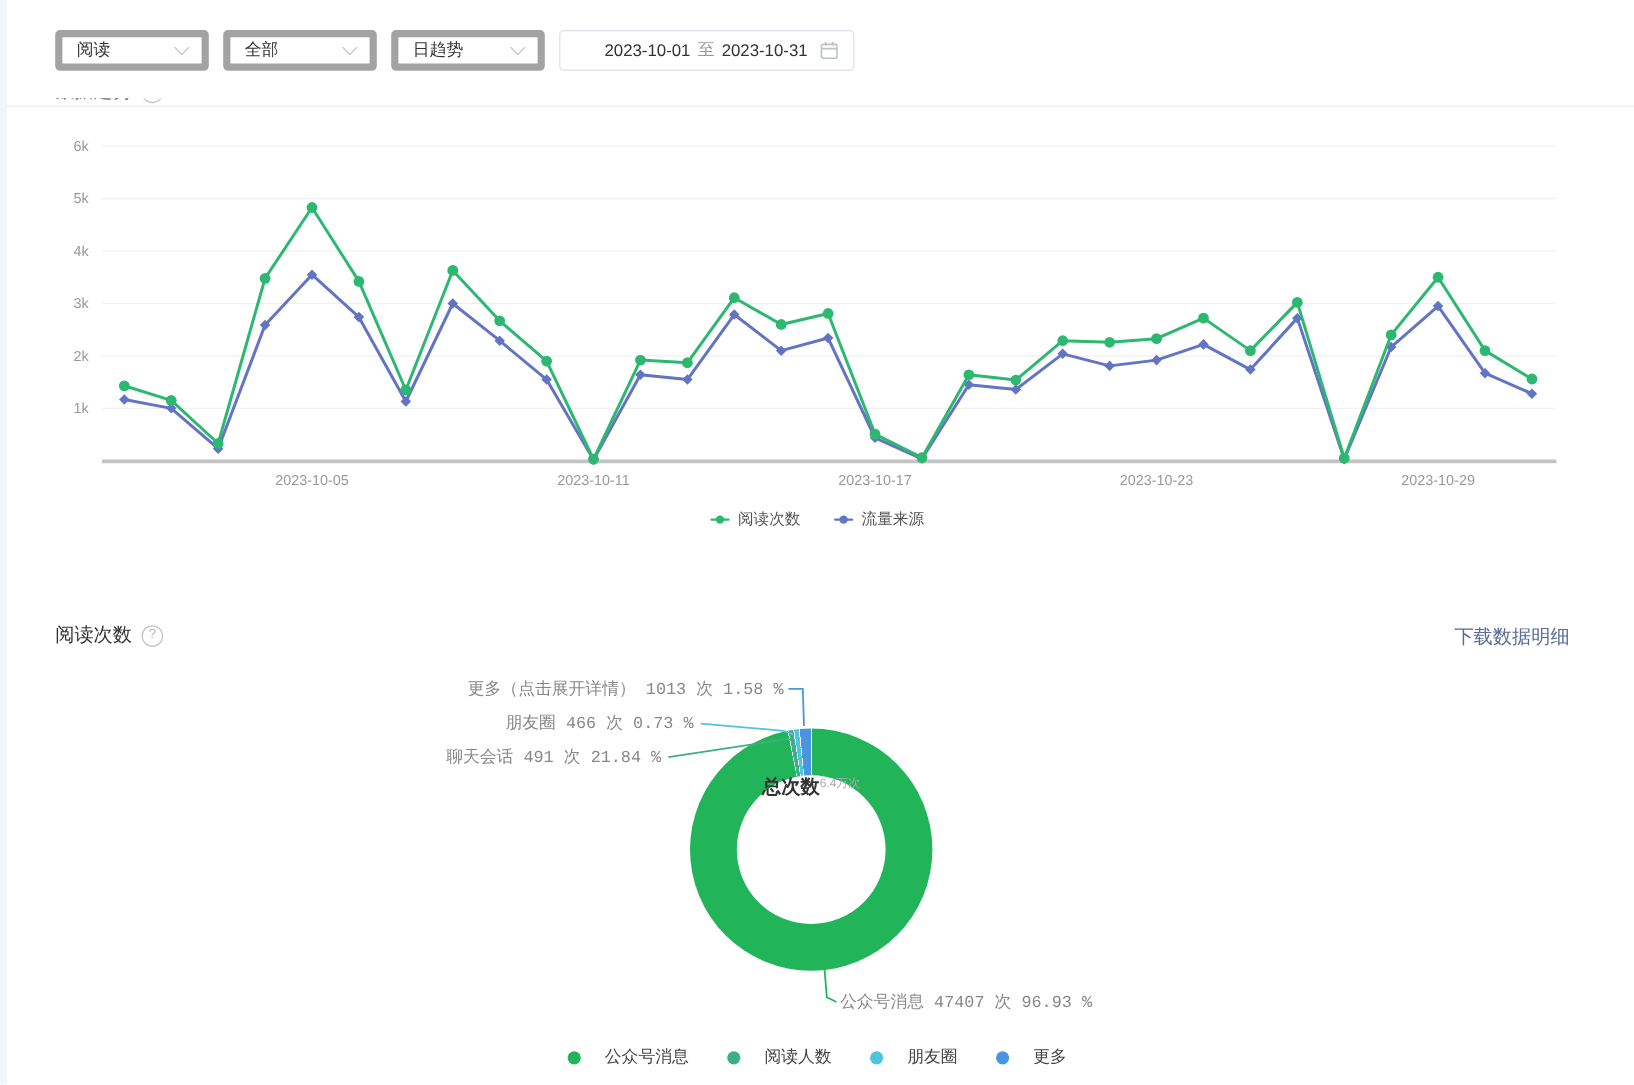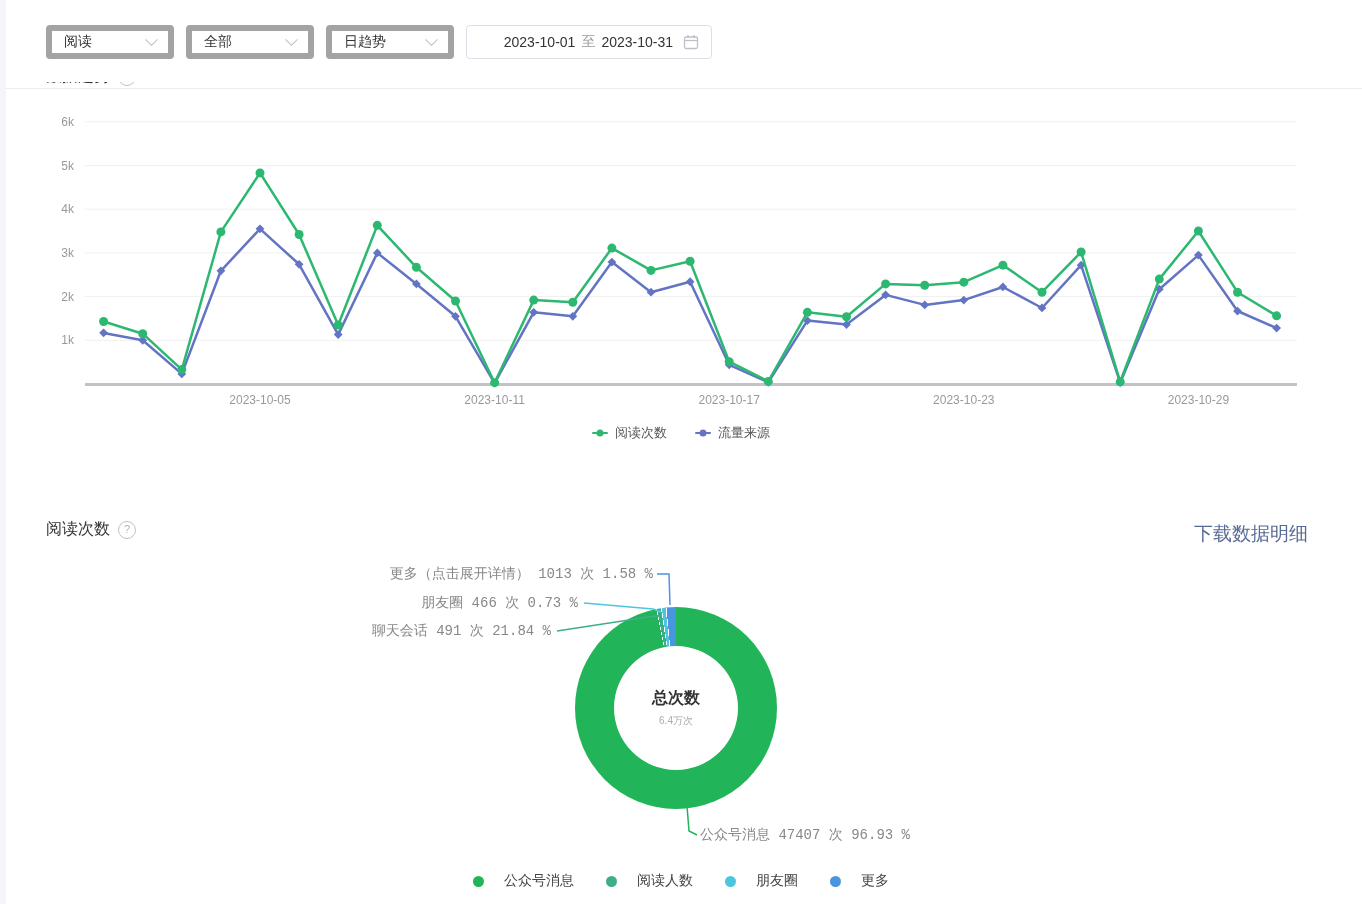--- a/index.html
+++ b/index.html
@@ -22,24 +22,24 @@
   .qmark{width:16px;height:16px;border:1px solid #c3c3c3;border-radius:50%;color:#b5b5b5;font-size:11px;
     display:inline-flex;align-items:center;justify-content:center;line-height:1;}
   
   #trend-svg{position:absolute;left:0;top:0;z-index:1;}
   .trend-legend{position:absolute;left:0;top:424px;width:1362px;display:flex;justify-content:center;gap:28px;z-index:2;}
   .tl-item{display:flex;align-items:center;gap:7px;font-size:13px;color:#555;cursor:pointer;}
   .tl-marker{position:relative;width:16px;height:2px;border-radius:1px;}
   .tl-dot{position:absolute;left:50%;top:50%;width:7px;height:7px;border-radius:50%;transform:translate(-50%,-50%);}
   
   .traffic-header{position:absolute;left:46px;top:519px;display:flex;align-items:center;gap:8px;z-index:2;}
-  .download-link{position:absolute;right:54px;top:521px;font-size:19px;color:#576b95;cursor:pointer;z-index:2;}
+  .download-link{position:absolute;right:54px;top:521px;font-size:16px;color:#576b95;cursor:pointer;z-index:2;}
   .donut{position:absolute;left:575px;top:607px;width:202px;height:202px;border-radius:50%;z-index:1;cursor:pointer;}
   .donut-hole{position:absolute;left:614px;top:646px;width:124px;height:124px;border-radius:50%;background:#fff;z-index:2;
-    display:flex;flex-direction:column;align-items:center;justify-content:center;}
+    display:flex;flex-direction:row;align-items:flex-start;justify-content:center;}
   .hole-title{font-size:16px;font-weight:bold;color:#333;margin-bottom:5px;}
   .hole-value{font-size:10px;color:#aaabad;}
   .callouts{position:absolute;left:0;top:0;z-index:3;pointer-events:none;}
   .pie-label{position:absolute;font-size:14px;color:#888;white-space:nowrap;z-index:4;font-family:Liberation Mono, monospace;}
   .pie-legend{position:absolute;left:0;top:872px;width:1362px;display:flex;justify-content:center;gap:32px;z-index:2;}
   .pl-item{display:flex;align-items:center;gap:20px;font-size:14px;color:#444;cursor:pointer;}
   .pl-dot{width:11px;height:11px;border-radius:50%;}
   svg text{font-family:"Liberation Sans","DejaVu Sans",sans-serif;}
 </style>
 </head>

